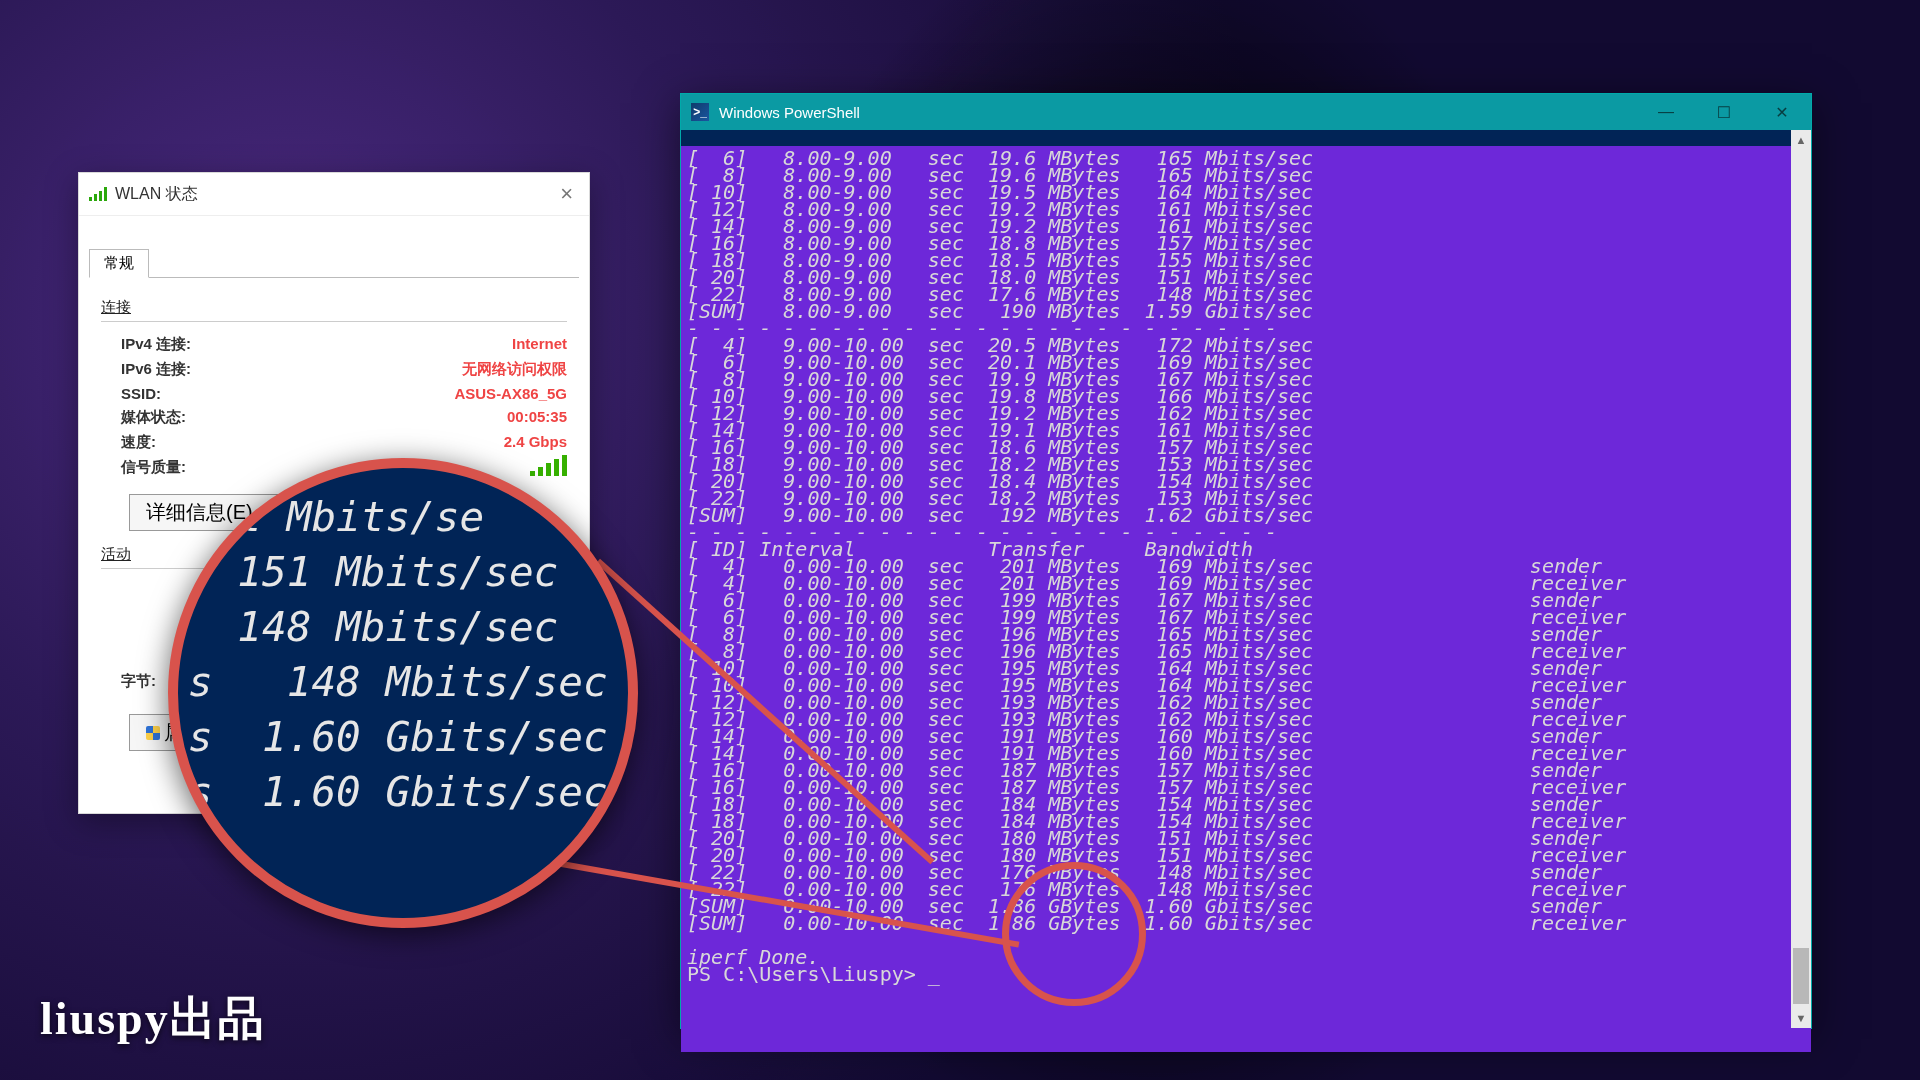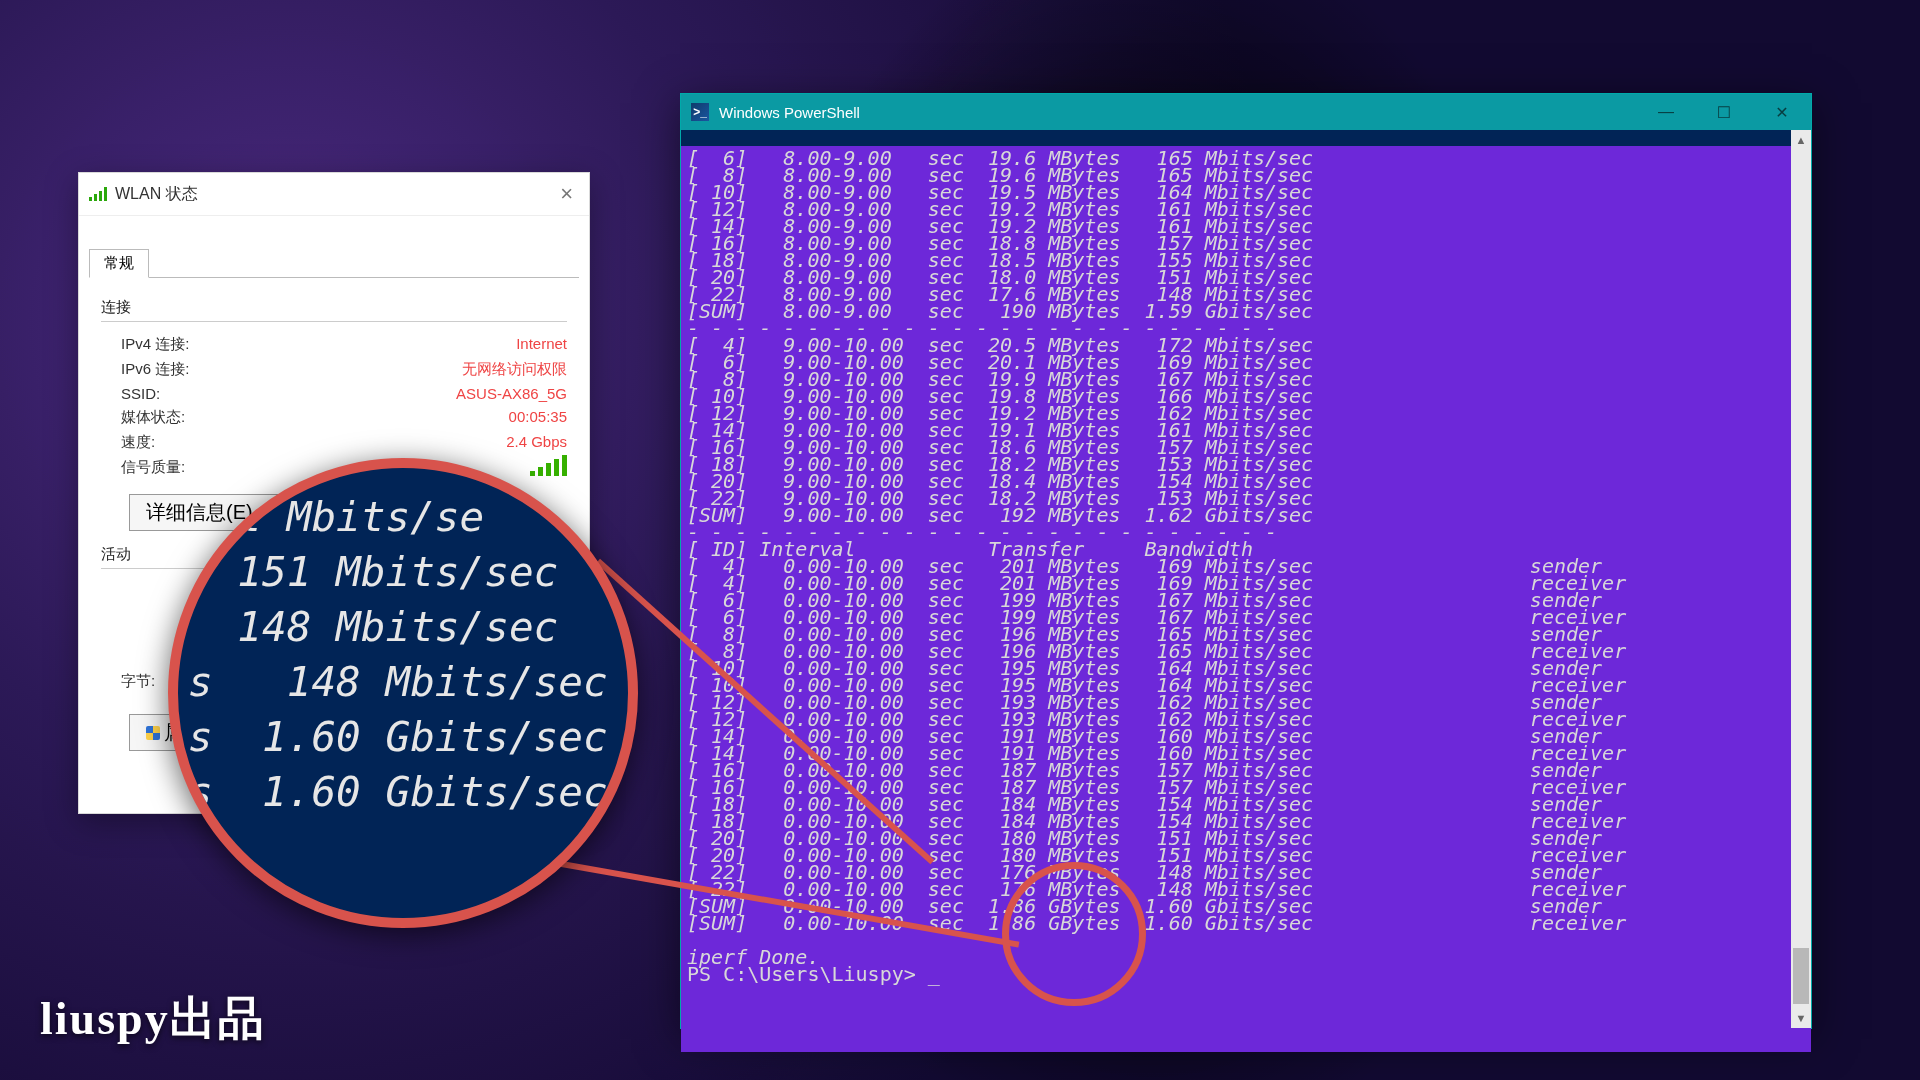--- a/index.html
+++ b/index.html
@@ -21,23 +21,23 @@
   .wlan-titlebar .sig span{display:inline-block;width:3px;background:#2ba80b;}
   .wlan-titlebar .sig span:nth-child(1){height:4px}
   .wlan-titlebar .sig span:nth-child(2){height:7px}
   .wlan-titlebar .sig span:nth-child(3){height:10px}
   .wlan-titlebar .sig span:nth-child(4){height:14px}
   .wlan-close{margin-left:auto;font-size:22px;color:#777;line-height:1;padding:0 6px;cursor:pointer;}
   .wlan-tabs{padding:8px 10px 0;}
   .wlan-tab{display:inline-block;border:1px solid #bbb;border-bottom:1px solid #fff;background:#fff;padding:4px 14px;font-size:15px;position:relative;top:1px;margin-top:24px;}
   .wlan-tabline{border-top:1px solid #bbb;margin:0 10px;}
   .wlan-body{padding:14px 22px;font-size:15px;color:#222;}
-  .section-title{margin:6px 0 4px;}
+  .section-title{margin:6px 0 4px;text-decoration:underline;}
   .hr{height:1px;background:#ccc;margin:4px 0 10px;}
-  .row{display:flex;justify-content:space-between;padding:3px 0 3px 20px;}
+  .row{display:flex;justify-content:space-between;padding:3px 0 3px 20px;font-weight:bold;}
   .row .label{color:#333;}
   .row .value{color:#ef4444;}
   .sigbar{display:inline-flex;gap:3px;align-items:flex-end;height:18px;}
   .sigbar span{display:inline-block;width:5px;background:#36b000;}
   .sigbar span:nth-child(1){height:5px}
   .sigbar span:nth-child(2){height:9px}
   .sigbar span:nth-child(3){height:13px}
   .sigbar span:nth-child(4){height:17px}
   .sigbar span:nth-child(5){height:21px}
   .wlan-buttons{display:flex;gap:20px;margin:12px 0 8px 28px;}

